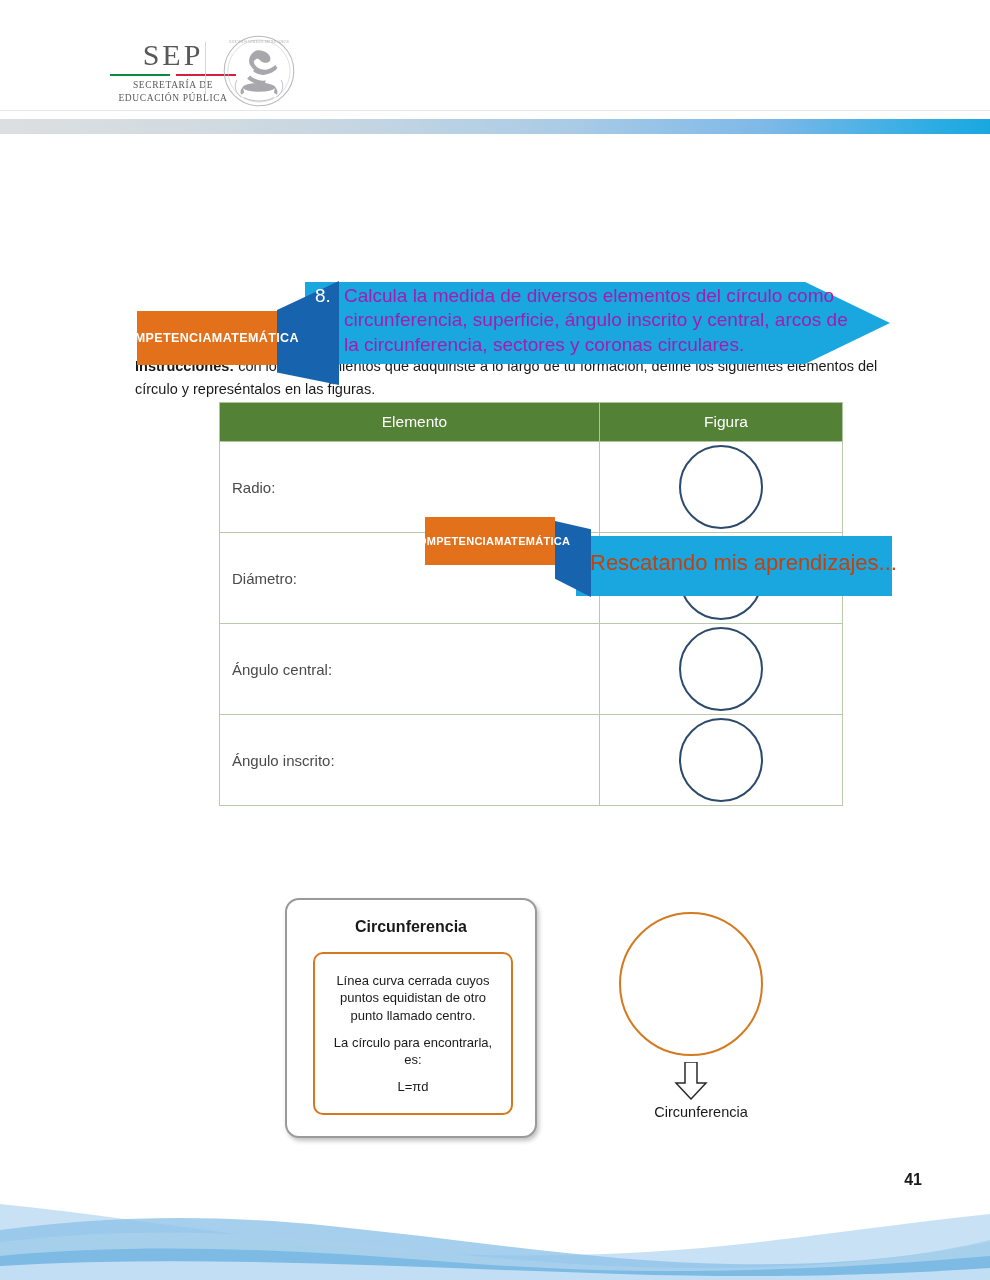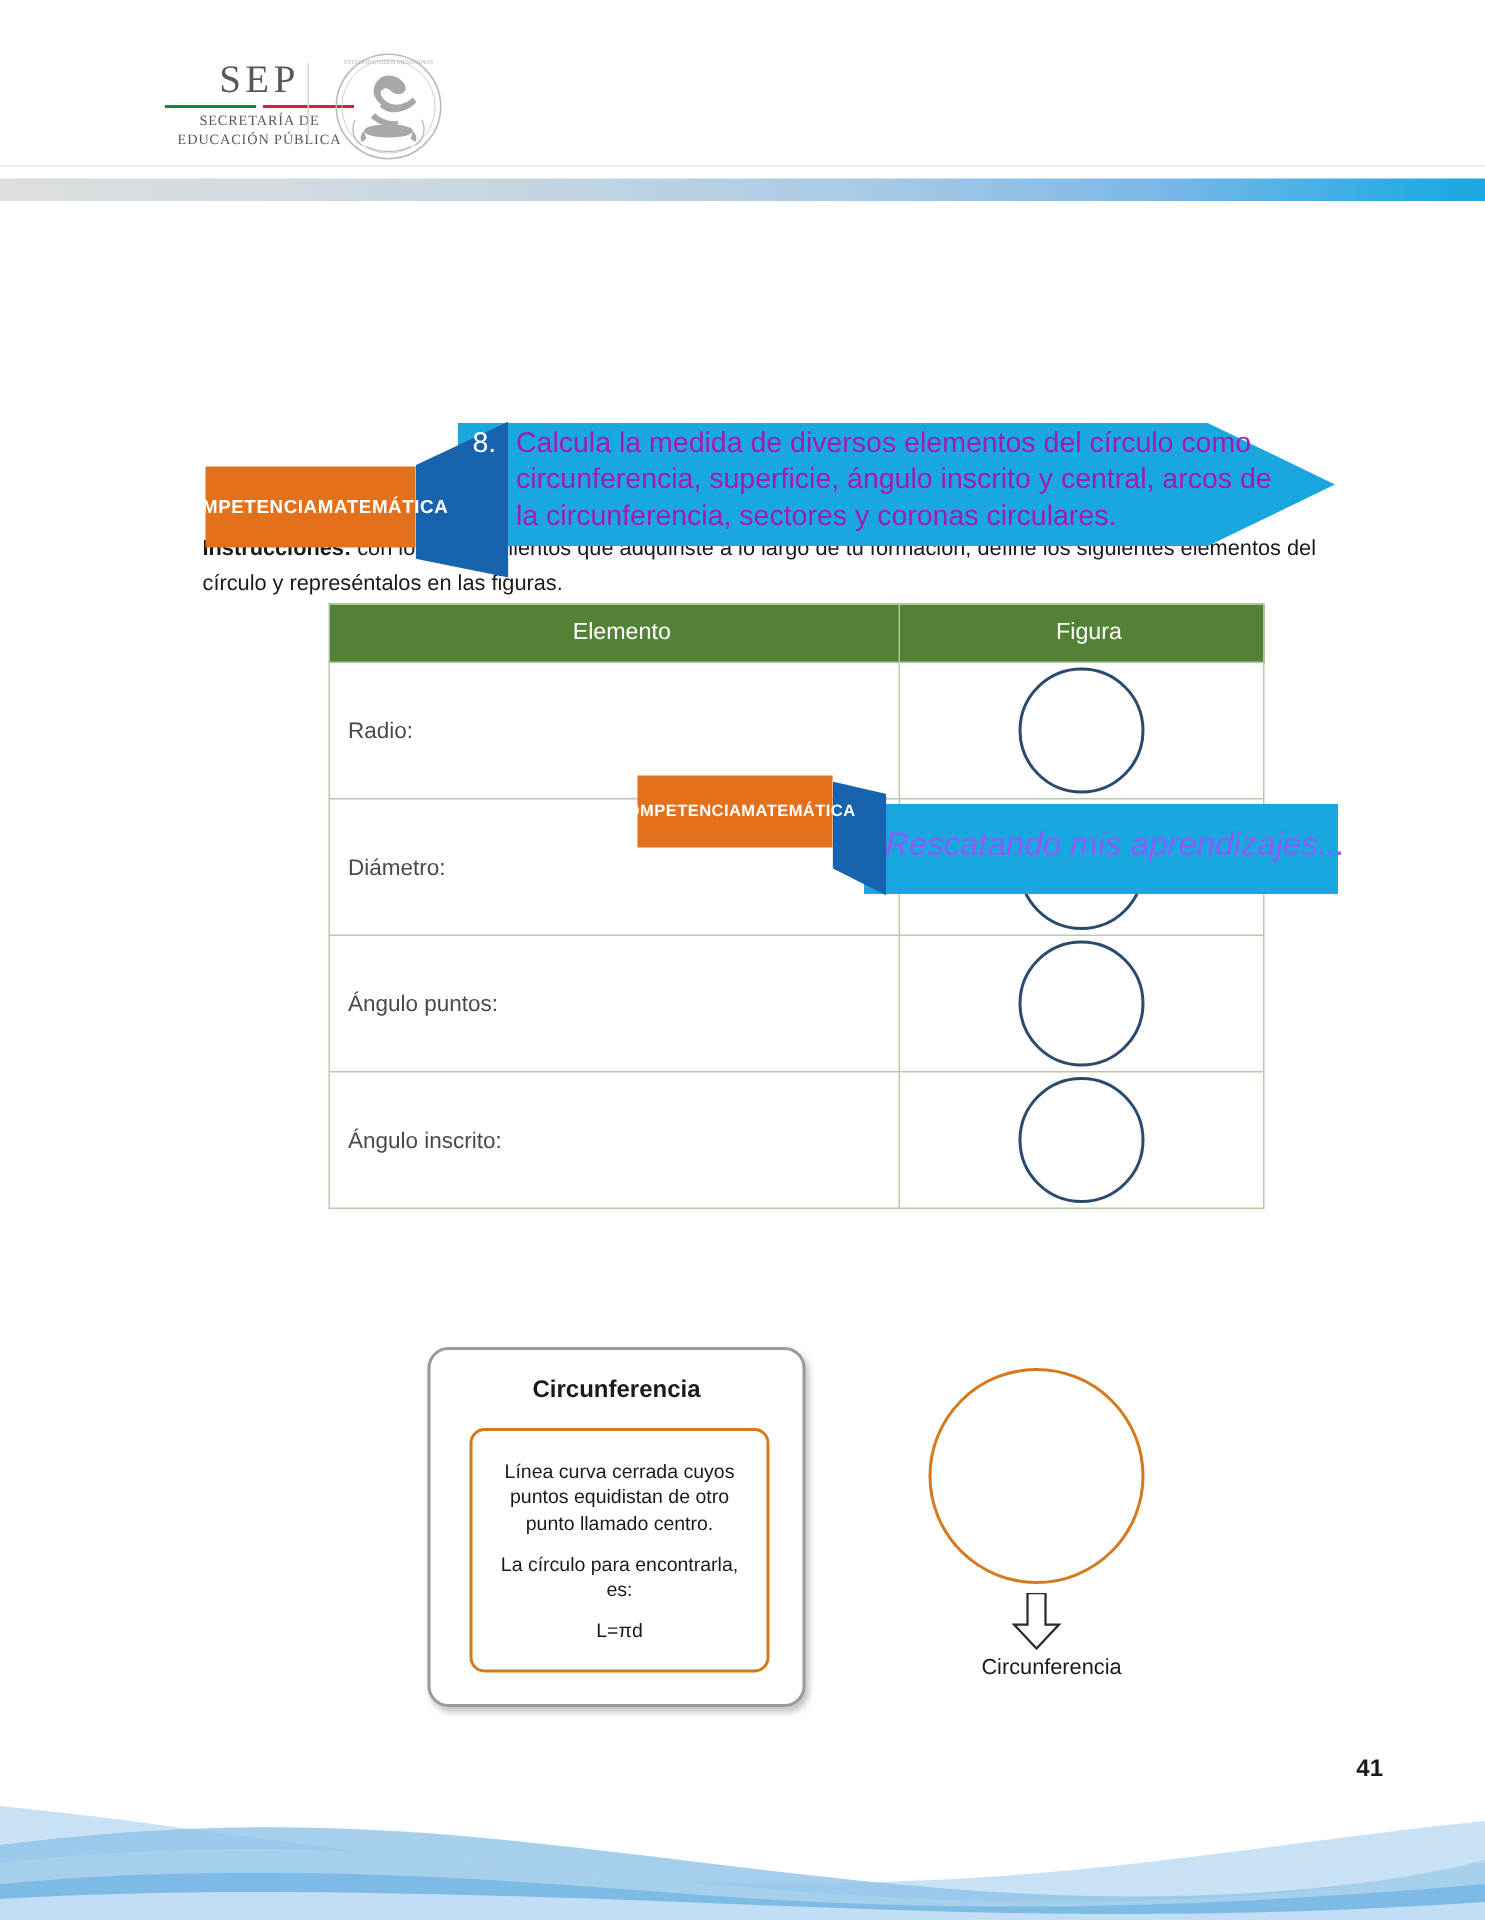--- a/index.html
+++ b/index.html
@@ -24,21 +24,21 @@
   }
   .sep-logo {
     position: absolute;
     left: 98px;
     top: 40px;
     width: 150px;
     text-align: center;
   }
   .sep-word {
     font-family: "Liberation Serif", serif;
-    font-size: 26px;
+    font-size: 30px;
     letter-spacing: 3px;
     color: #58585b;
     line-height: 1;
   }
   .sep-rule {
     margin: 4px auto 3px auto;
     width: 126px;
     height: 2px;
     background: linear-gradient(to right, #0a8a3c 0%, #0a8a3c 48%, #ffffff 48%, #ffffff 52%, #d81e3f 52%, #d81e3f 100%);
   }
@@ -115,23 +115,22 @@
     position: absolute;
     z-index: 2;
   }
   .banner .arrow {
     position: absolute;
     background: #1aa7e0;
     z-index: 1;
   }
   .banner .arrow-label {
     position: absolute;
-    color: #8b5cf6;
+    color: #c2410c;
     z-index: 4;
-    font-style: italic;
   }
 
   
   #banner-competency { left: 0; top: 138px; width: 990px; height: 110px; }
   #banner-competency .tag {
     left: 137px; top: 173px; width: 140px; height: 54px;
     font-size: 12.5px; letter-spacing: 0.4px;
   }
   #banner-competency .fold {
     left: 277px; top: 143px; width: 62px; height: 104px;
@@ -388,21 +387,21 @@
         <div class="fig-circle"></div>
       </td>
     </tr>
     <tr>
       <td class="elem">Diámetro:</td>
       <td class="fig">
         <div class="fig-circle"></div>
       </td>
     </tr>
     <tr>
-      <td class="elem">Ángulo puntos:</td>
+      <td class="elem">Ángulo central:</td>
       <td class="fig">
         <div class="fig-circle"></div>
       </td>
     </tr>
     <tr>
       <td class="elem">Ángulo inscrito:</td>
       <td class="fig">
         <div class="fig-circle"></div>
       </td>
     </tr>

